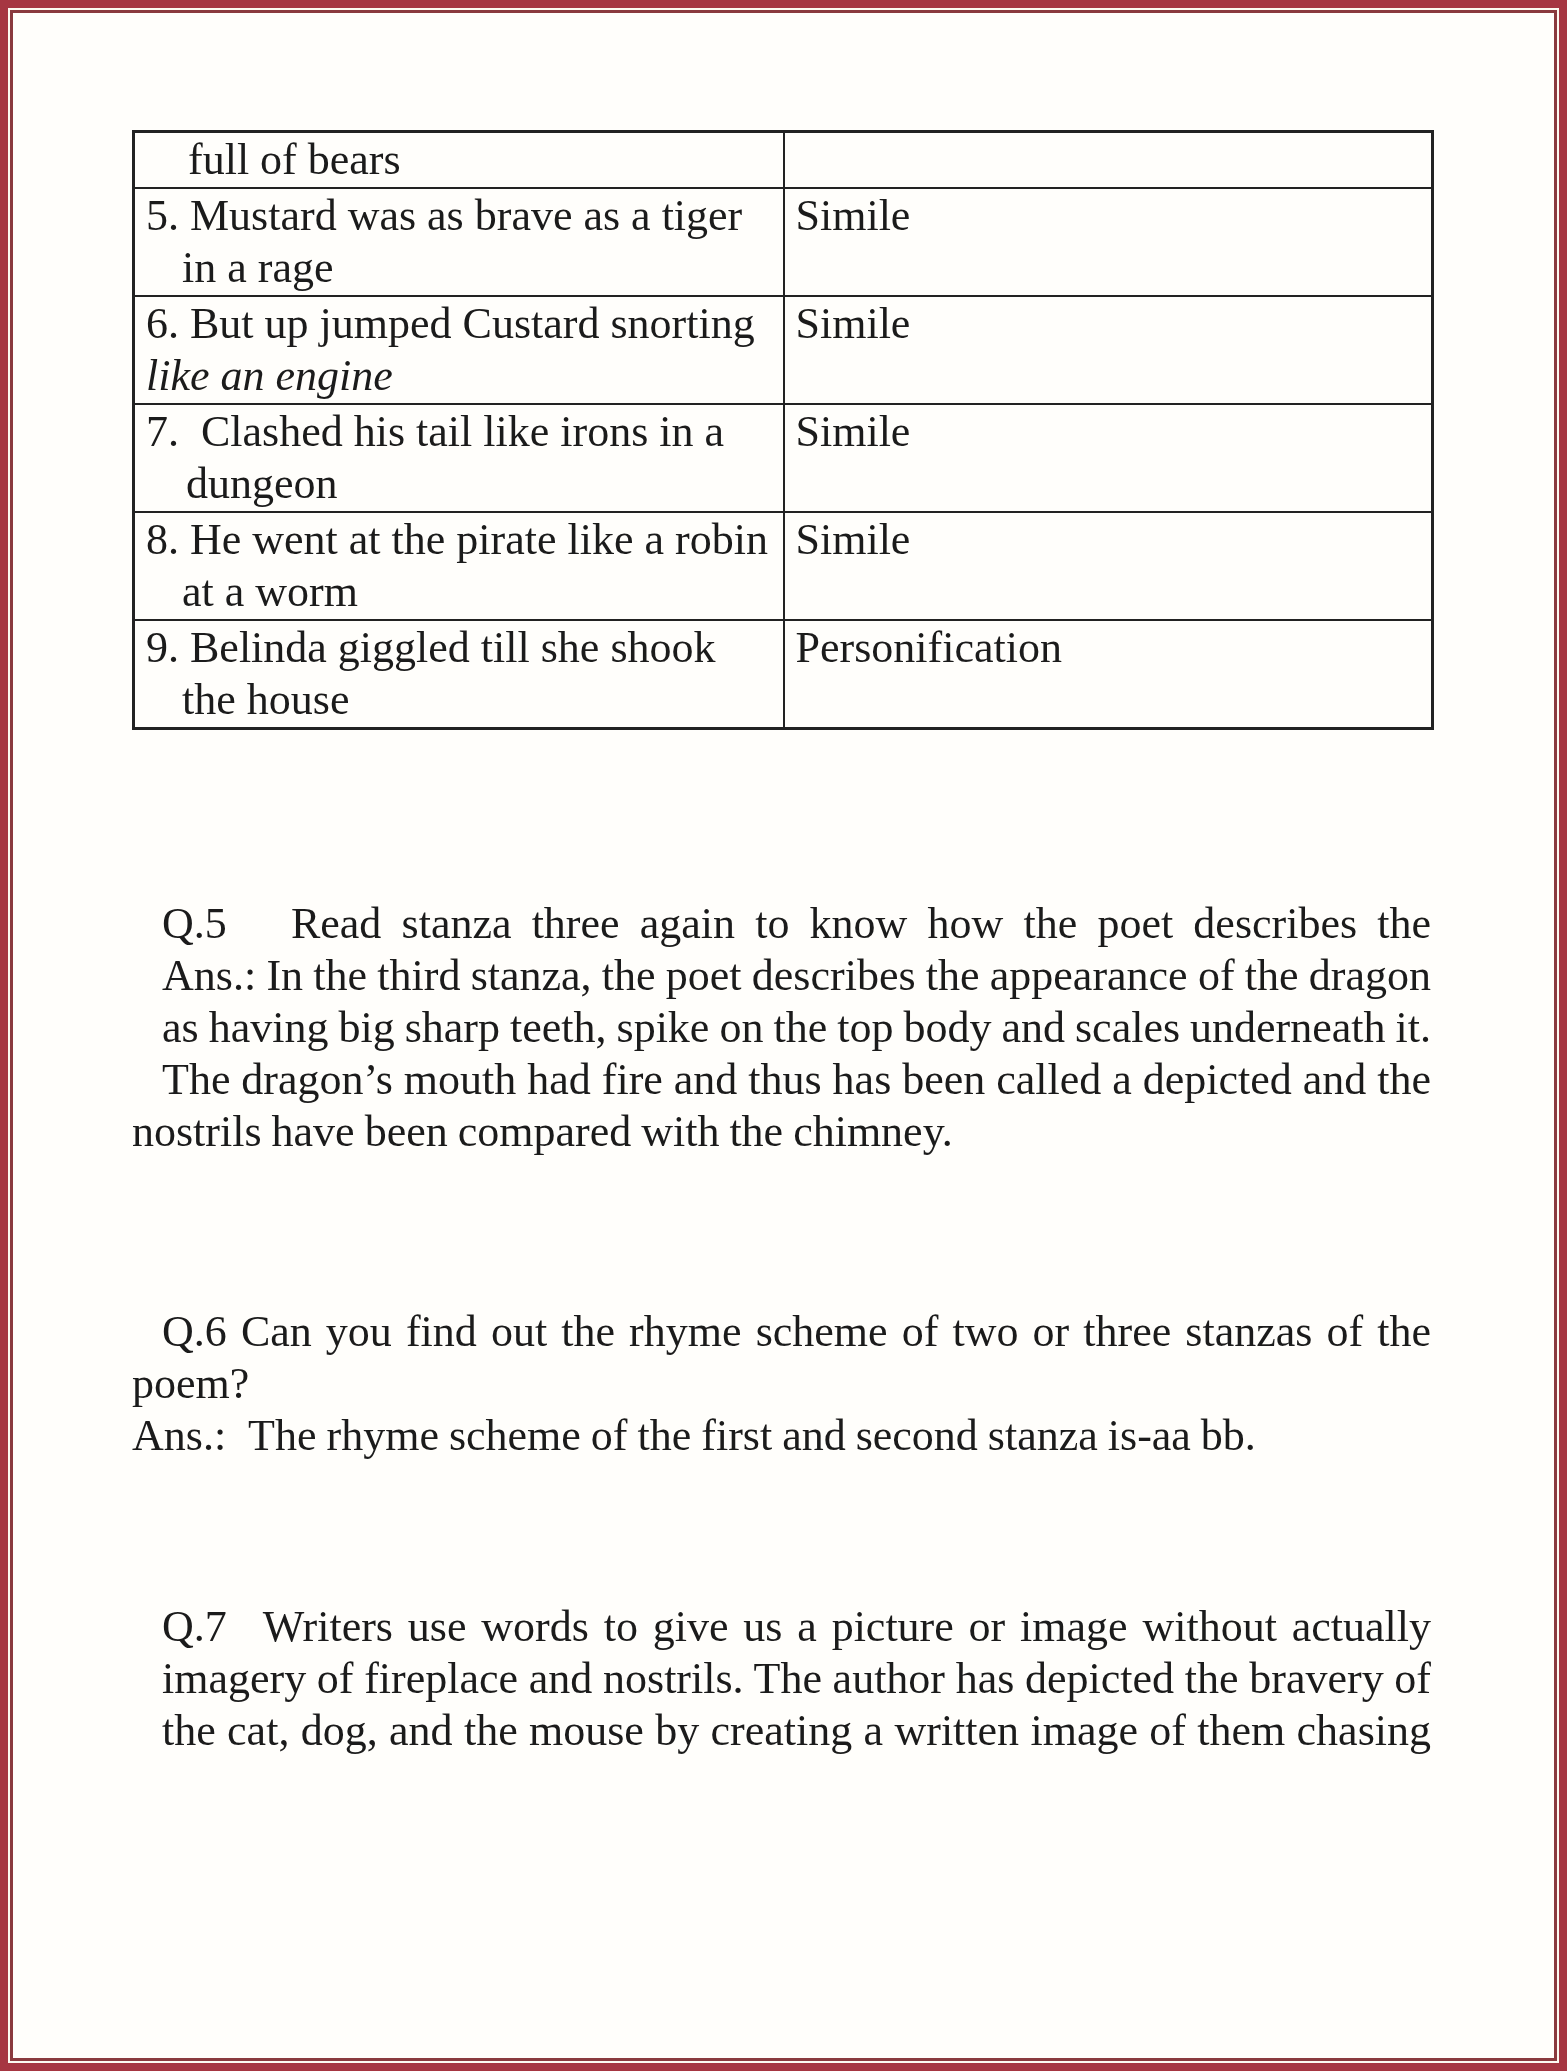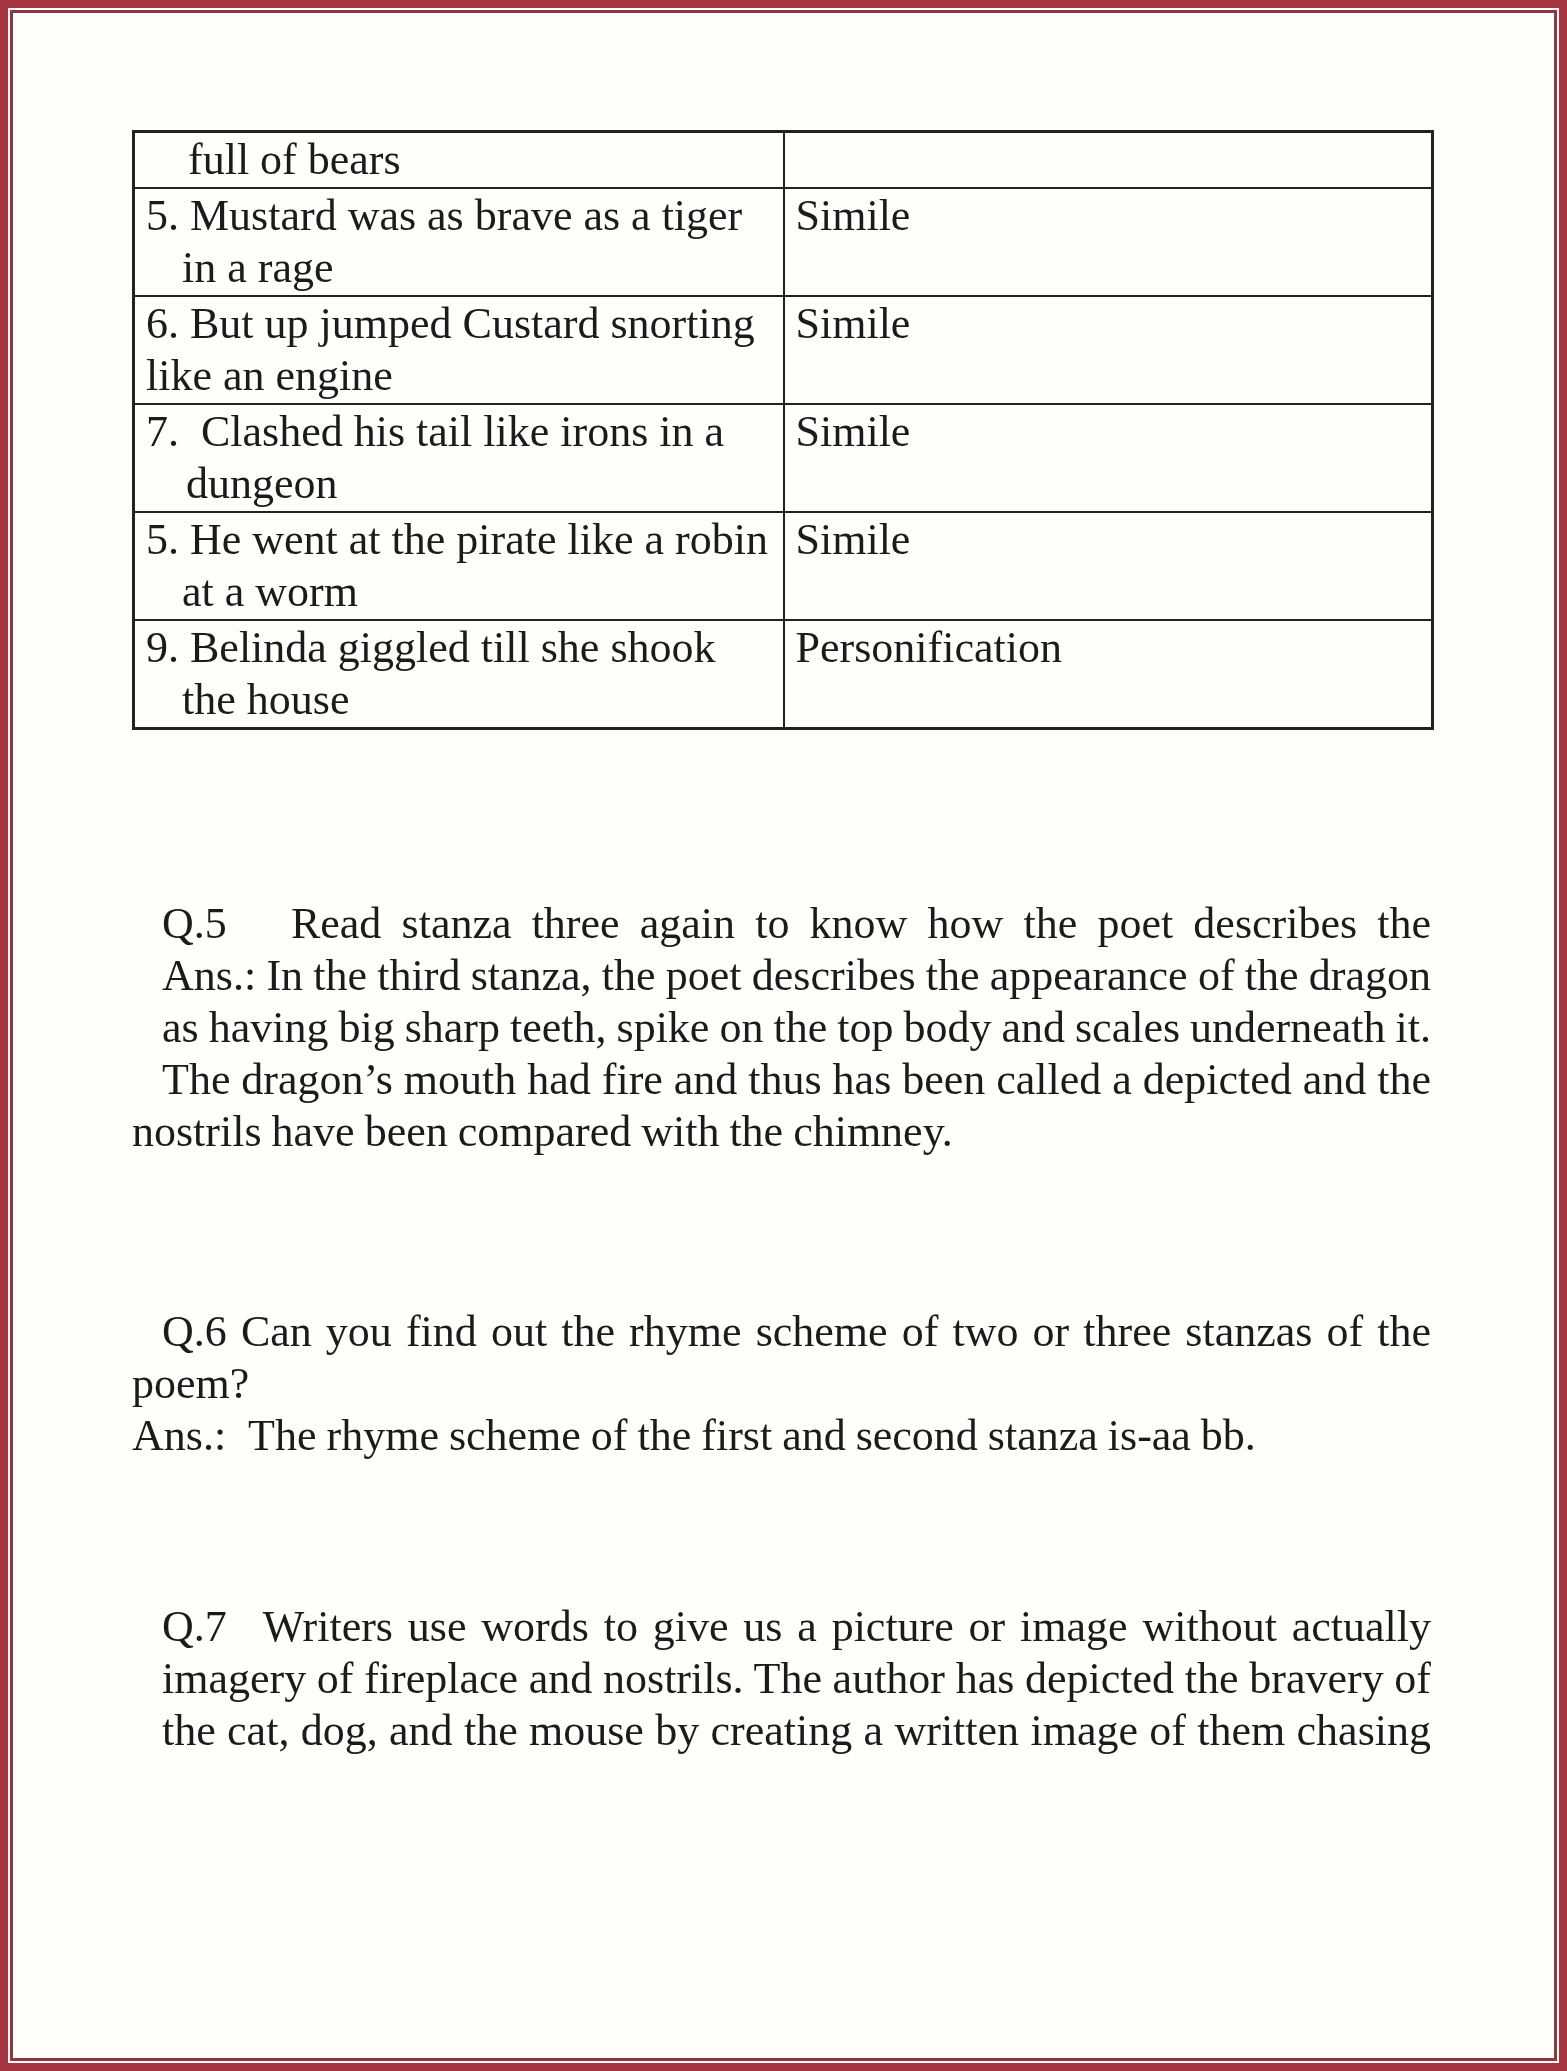--- a/index.html
+++ b/index.html
@@ -65,34 +65,34 @@
               <tr>
                 <td class="qcell">
                   <div style="padding-left: 0px;">5. Mustard was as brave as a tiger</div>
                   <div style="padding-left: 36px;">in a rage</div>
                 </td>
                 <td class="fcell">Simile</td>
               </tr>
               <tr>
                 <td class="qcell">
                   <div style="padding-left: 0px;">6. But up jumped Custard snorting</div>
-                  <div style="padding-left: 0px;">like an engine</div>
+                  <div style="padding-left: 0px; font-style: italic;">like an engine</div>
                 </td>
                 <td class="fcell">Simile</td>
               </tr>
               <tr>
                 <td class="qcell">
                   <div style="padding-left: 0px;">7. Clashed his tail like irons in a</div>
                   <div style="padding-left: 40px;">dungeon</div>
                 </td>
                 <td class="fcell">Simile</td>
               </tr>
               <tr>
                 <td class="qcell">
-                  <div style="padding-left: 0px;">5. He went at the pirate like a robin</div>
+                  <div style="padding-left: 0px;">8. He went at the pirate like a robin</div>
                   <div style="padding-left: 36px;">at a worm</div>
                 </td>
                 <td class="fcell">Simile</td>
               </tr>
               <tr>
                 <td class="qcell">
                   <div style="padding-left: 0px;">9. Belinda giggled till she shook</div>
                   <div style="padding-left: 36px;">the house</div>
                 </td>
                 <td class="fcell">Personification</td>

